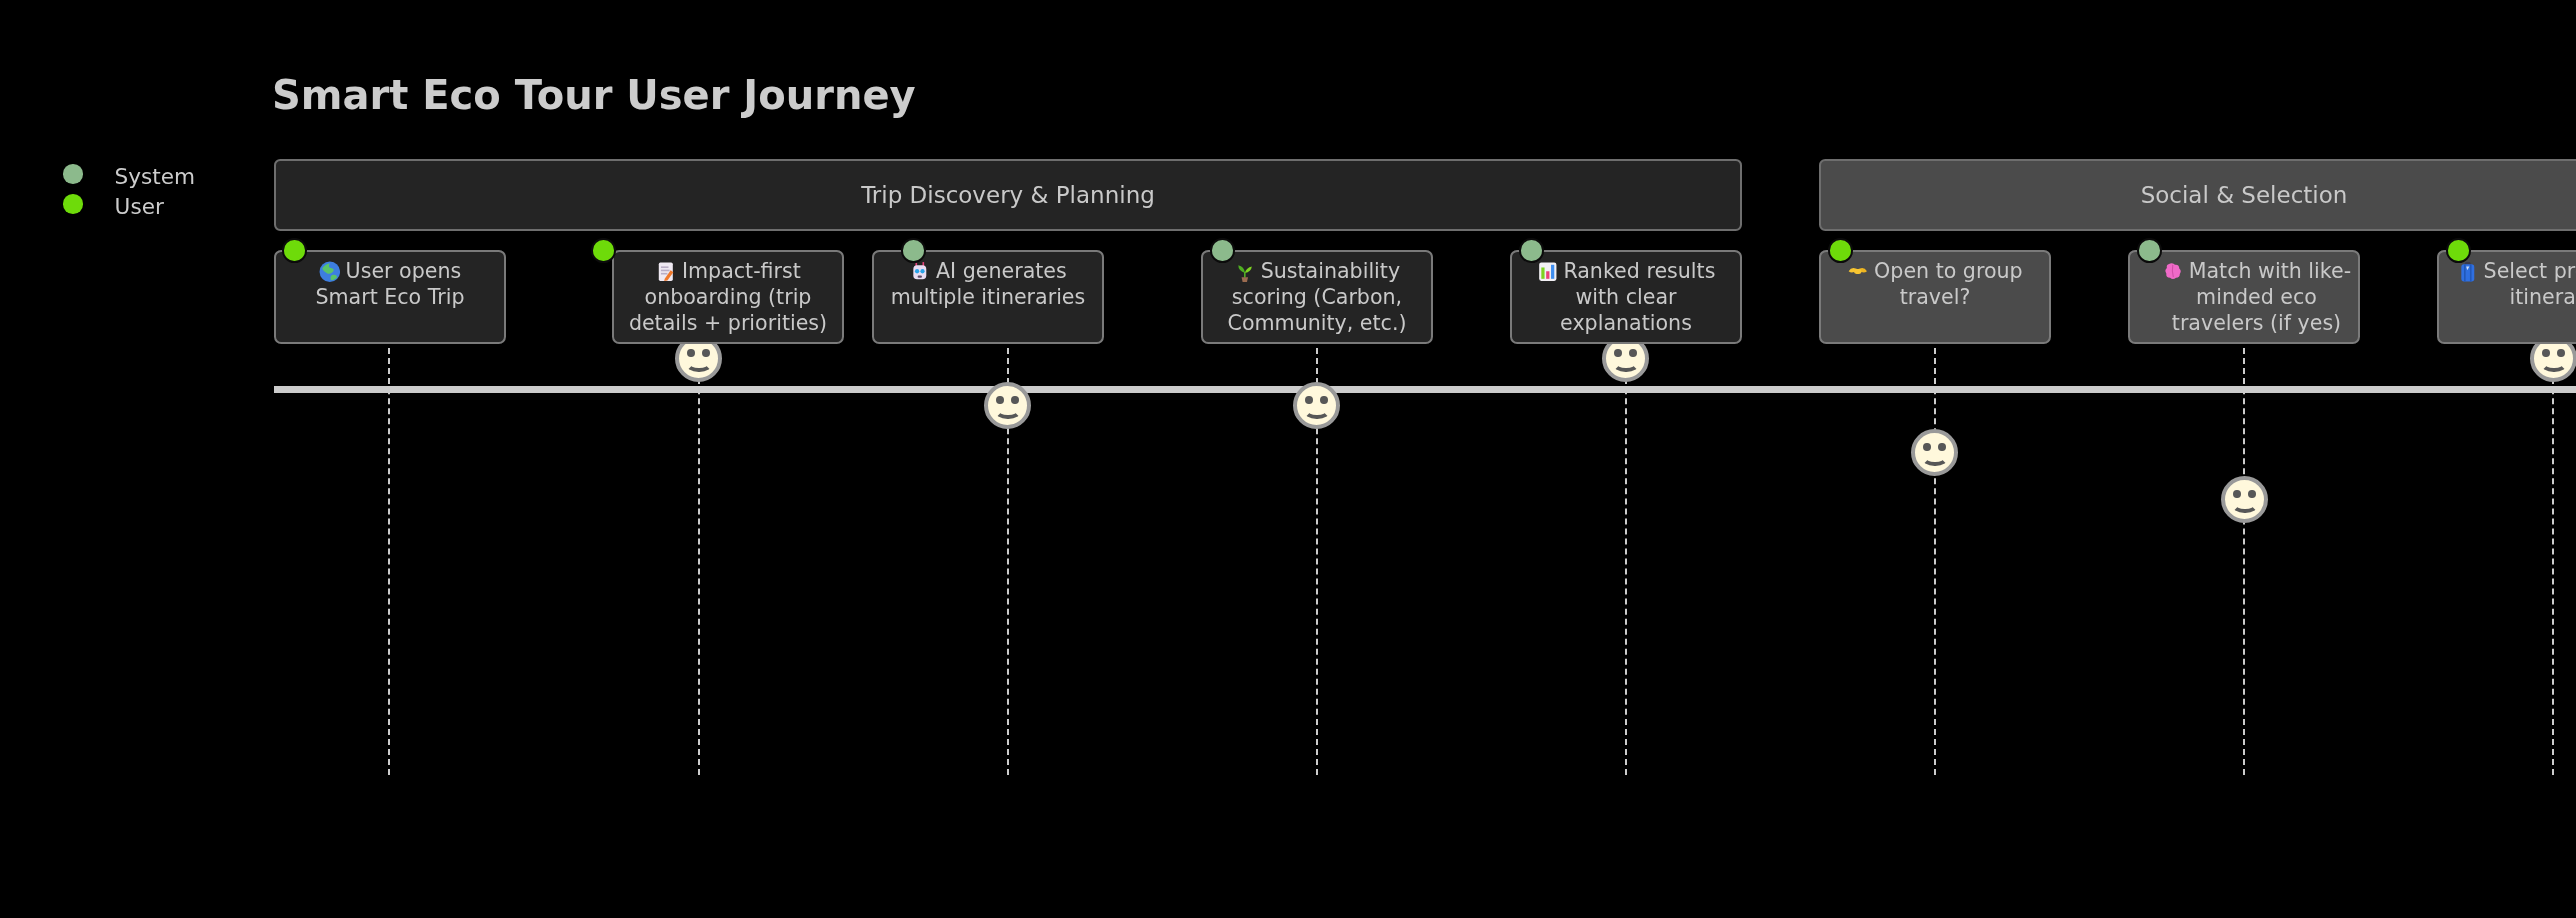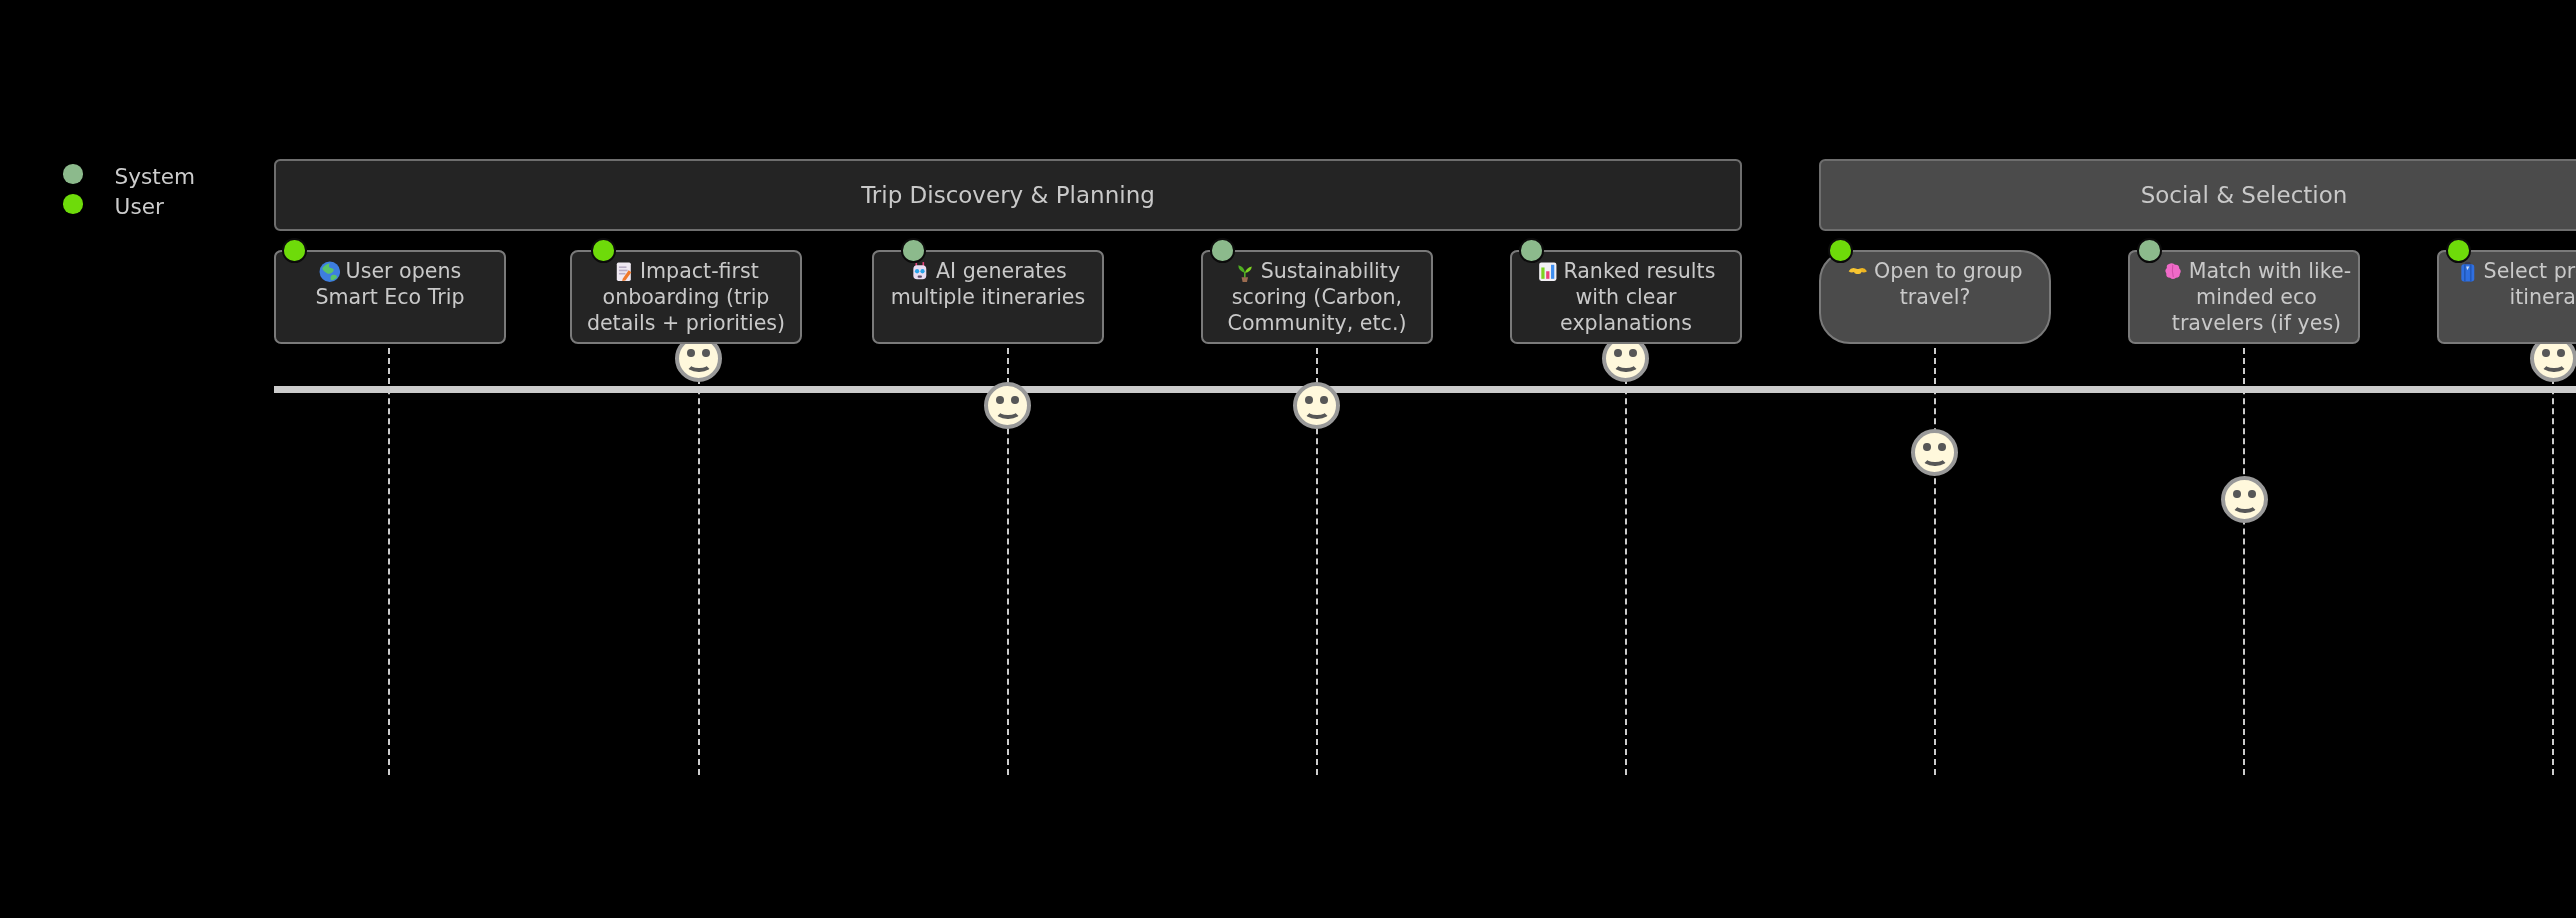--- a/index.html
+++ b/index.html
@@ -53,20 +53,21 @@
   .mouth{
     position:absolute;left:50%;transform:translateX(-50%);top:15.5px;width:27px;height:17.5px;
     box-sizing:border-box;border:4.6px solid transparent;border-bottom-color:#575757;border-radius:50%;
   }
 </style>
 </head>
 <body>
 
 <div id="canvas">
 
+  <div class="title">Smart Eco Tour User Journey</div>
 
   <div class="legend">
     <div class="legend-row">
       <span class="ldot" id="ldot-0" style="background: rgb(140, 186, 140);"></span>
       <span class="llabel">System</span>
     </div>
     <div class="legend-row">
       <span class="ldot" id="ldot-1" style="background: rgb(110, 219, 10);"></span>
       <span class="llabel">User</span>
     </div>
@@ -87,21 +88,21 @@
             </svg></div><span>User opens</span></div>
         <div class="tline"><span>Smart Eco Trip</span></div>
       </div>
       <div class="dot" style="left: 282px; top: 238px; background: rgb(110, 219, 10);"></div>
       <div class="face" style="left: 366px; top: 288px;">
         <div class="eye eye-l"></div>
         <div class="eye eye-r"></div>
         <div class="mouth"></div>
       </div>
       <div class="dash" style="left: 698px;"></div>
-      <div class="task tone-dark" style="left: 570px; border-radius: 8px;">
+      <div class="task tone-dark" style="left: 612px;">
         <div class="tline"><div class="ticon"><svg viewBox="0 0 40 40">
               <rect x="7" y="3" width="26" height="34" rx="3" fill="#efe9f2"></rect>
               <rect x="11" y="10" width="14" height="3" fill="#b9aec6"></rect>
               <rect x="11" y="16" width="16" height="3" fill="#b9aec6"></rect>
               <rect x="11" y="22" width="12" height="3" fill="#b9aec6"></rect>
               <path d="M18 33 L29 17 L34 21 L23 36 L17 37Z" fill="#f0792b"></path>
             </svg></div><span>Impact-first</span></div>
         <div class="tline"><span>onboarding (trip</span></div>
         <div class="tline"><span>details + priorities)</span></div>
       </div>
@@ -157,21 +158,21 @@
         <div class="tline"><span>with clear</span></div>
         <div class="tline"><span>explanations</span></div>
       </div>
       <div class="dot" style="left: 1519px; top: 238px; background: rgb(140, 186, 140);"></div>
       <div class="face" style="left: 1602px; top: 335px;">
         <div class="eye eye-l"></div>
         <div class="eye eye-r"></div>
         <div class="mouth"></div>
       </div>
       <div class="dash" style="left: 1934px;"></div>
-      <div class="task tone-light" style="left: 1819px; border-radius: 31px;">
+      <div class="task tone-light" style="left: 1819px;">
         <div class="tline"><div class="ticon"><svg viewBox="0 0 40 40">
               <path d="M3 19 Q8 11 16 14 L26 17 Q28 21 24 22 L14 20 Q8 23 3 19Z" fill="#f7c531"></path>
               <path d="M37 19 Q32 11 24 14 L14 17 Q12 21 16 22 L26 20 Q32 23 37 19Z" fill="#eeb520"></path>
               <rect x="13" y="15" width="14" height="9" rx="4.5" fill="#f7c531"></rect>
             </svg></div><span>Open to group</span></div>
         <div class="tline"><span>travel?</span></div>
       </div>
       <div class="dot" style="left: 1828px; top: 238px; background: rgb(110, 219, 10);"></div>
       <div class="face" style="left: 1911px; top: 429px;">
         <div class="eye eye-l"></div>

